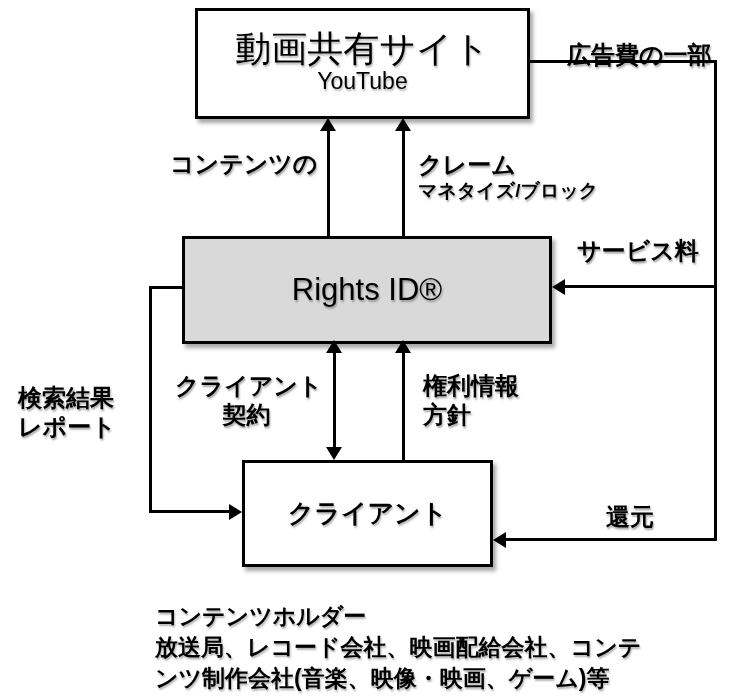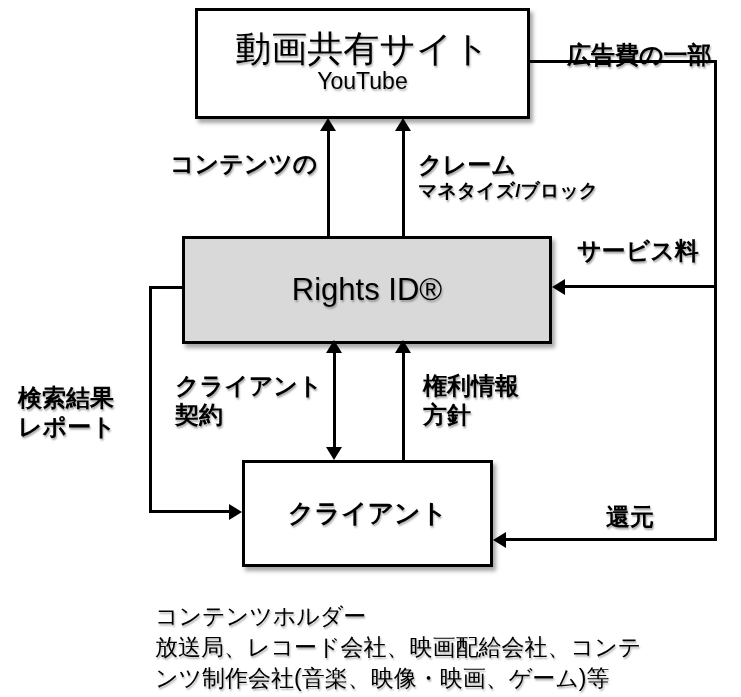--- a/index.html
+++ b/index.html
@@ -52,29 +52,29 @@
   .head.left  { border-top: 8px solid transparent; border-bottom: 8px solid transparent; border-right: 13px solid #000; }
   .head.right { border-top: 8px solid transparent; border-bottom: 8px solid transparent; border-left: 13px solid #000; }
   .lbl {
     position: absolute;
     font-weight: bold;
     font-size: 24px;
     line-height: 29px;
     white-space: nowrap;
     text-shadow: 1px 2px 2px rgba(0,0,0,0.35);
   }
-  .lbl.align-right { text-align: left; }
+  .lbl.align-right { text-align: center; }
   .sub-sm { font-size: 19px; line-height: 24px; }
   .footnote {
     position: absolute;
     left: 155px;
     top: 601px;
     font-size: 23px;
     line-height: 31px;
-    font-weight: normal;
+    font-weight: bold;
     white-space: nowrap;
     text-shadow: 1px 2px 2px rgba(0,0,0,0.3);
   }
 </style>
 </head>
 <body>
 
 <div id="canvas">
 
   <div class="box" style="left:195px; top:8px; width:335px; height:111px;">

